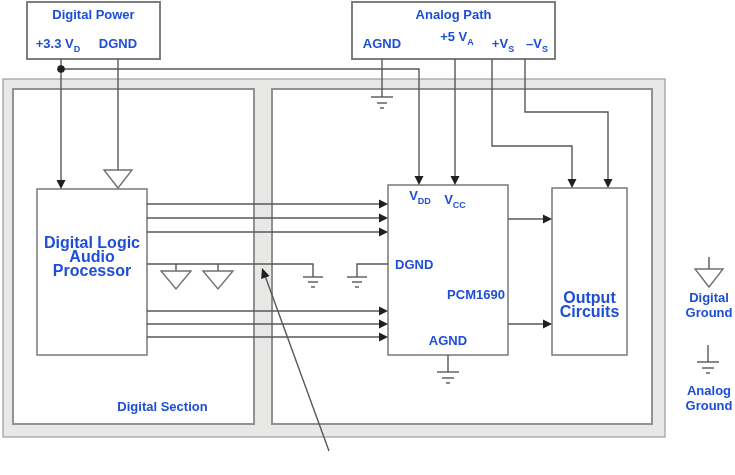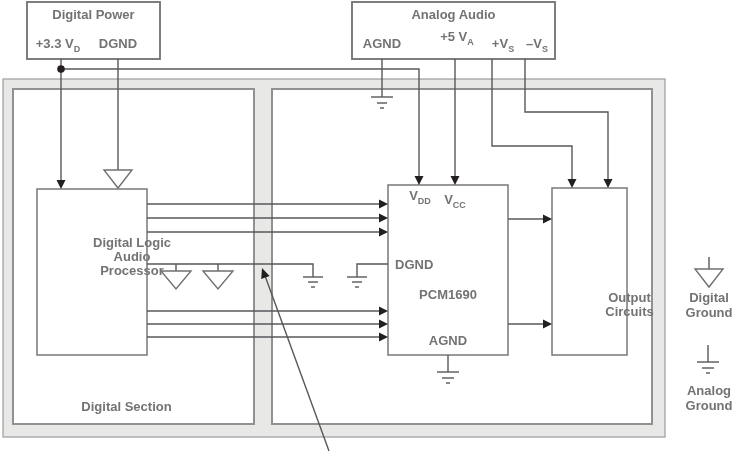--- a/index.html
+++ b/index.html
@@ -1,23 +1,23 @@
 <!DOCTYPE html>
 <html><head>
 <meta charset="utf-8">
 <style>
   html,body{margin:0;padding:0;background:#ffffff;}
   .stage{
     position:relative;width:735px;height:475px;background:#ffffff;overflow:hidden;
     font-family:"Liberation Sans","DejaVu Sans",sans-serif;
-    color:#737373;font-weight:bold;
+    color:#1d4ed8;font-weight:bold;
   }
   .stage svg{position:absolute;left:0;top:0;}
   .lbl{position:absolute;text-align:center;font-size:13px;line-height:15px;white-space:nowrap;}
-  .lbl.small{font-size:13px;line-height:14px;padding-left:40px;}
+  .lbl.small{font-size:16px;line-height:14px;}
   .lbl.left{text-align:left;}
   sub{font-size:9px;line-height:0;}
   .wire{stroke:#57585a;stroke-width:1.4;fill:none;}
   .arrow{fill:#231f20;stroke:none;}
   .opentri{fill:#ffffff;stroke:#6f7072;stroke-width:1.4;}
   .dot{fill:#231f20;}
 </style>
 </head>
 <body>
 
@@ -116,44 +116,44 @@
       <line x1="697" y1="362" x2="719" y2="362"></line>
         <line x1="702" y1="368" x2="714" y2="368"></line>
         <line x1="706" y1="373" x2="710" y2="373"></line>
     </g>
   </svg>
 
   <div class="lbl" style="left:27px;top:7px;width:133px;">Digital Power</div>
   <div class="lbl" style="left:29px;top:36px;width:58px;"><span>+3.3 V</span><sub>D</sub></div>
   <div class="lbl" style="left:88px;top:36px;width:60px;"><span>DGND</span></div>
 
-  <div class="lbl" style="left:352px;top:7px;width:203px;">Analog Audio</div>
+  <div class="lbl" style="left:352px;top:7px;width:203px;">Analog Path</div>
   <div class="lbl" style="left:354px;top:36px;width:56px;"><span>AGND</span></div>
   <div class="lbl" style="left:428px;top:29px;width:58px;"><span>+5 V</span><sub>A</sub></div>
   <div class="lbl" style="left:482px;top:36px;width:42px;"><span>+V</span><sub>S</sub></div>
   <div class="lbl" style="left:516px;top:36px;width:42px;"><span>–V</span><sub>S</sub></div>
 
   <div class="lbl small" style="left:37px;top:236px;width:110px;">
     <div>Digital Logic</div>
     <div>Audio</div>
     <div>Processor</div>
   </div>
 
   <div class="lbl" style="left:399px;top:188px;width:42px;"><span>V</span><sub>DD</sub></div>
   <div class="lbl" style="left:434px;top:192px;width:42px;"><span>V</span><sub>CC</sub></div>
   <div class="lbl left" style="left:395px;top:257px;width:70px;">DGND</div>
-  <div class="lbl" style="left:388px;top:287px;width:120px;">PCM1690</div>
+  <div class="lbl" style="left:388px;top:287px;width:120px;padding-left:28px;">PCM1690</div>
   <div class="lbl" style="left:388px;top:333px;width:120px;">AGND</div>
 
   <div class="lbl small" style="left:552px;top:252px;width:75px;margin-top:39px;">
     <div>Output</div>
     <div>Circuits</div>
   </div>
 
-  <div class="lbl" style="left:13px;top:399px;width:227px;">Digital Section</div>
+  <div class="lbl" style="left:13px;top:399px;width:227px;padding-left:36px;">Digital Section</div>
 
   <div class="lbl" style="left:672px;top:290px;width:74px;">
     <div>Digital</div>
     <div>Ground</div>
   </div>
   <div class="lbl" style="left:672px;top:383px;width:74px;">
     <div>Analog</div>
     <div>Ground</div>
   </div>
 

